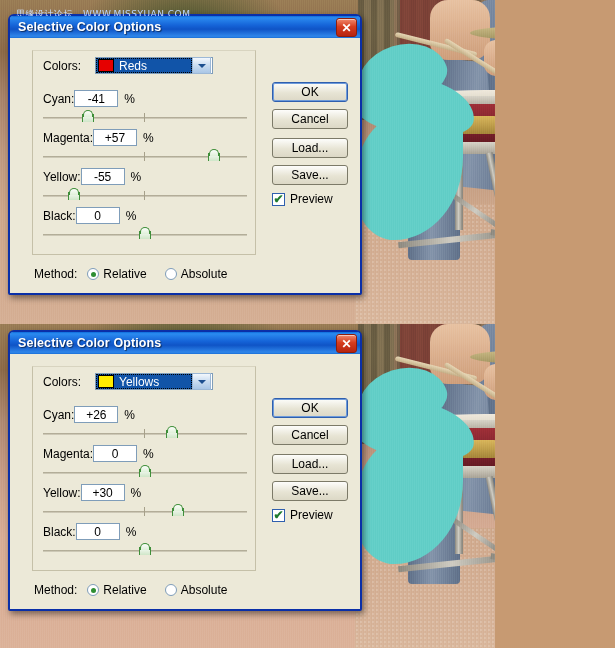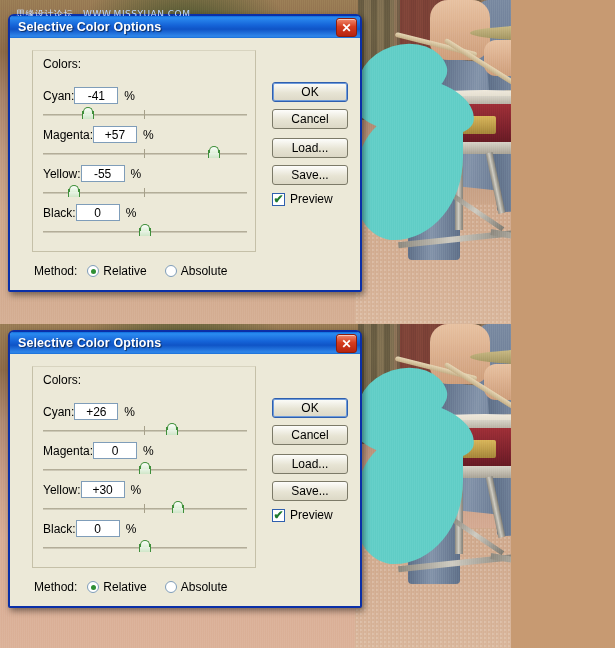--- a/index.html
+++ b/index.html
@@ -1,21 +1,21 @@
 <!DOCTYPE html>
 <html><head>
 <meta charset="utf-8">
 <style>
   html,body{margin:0;padding:0;}
   body{
     width:615px;height:648px;overflow:hidden;position:relative;
     font-family:"Liberation Sans", sans-serif;
     background:#c79a72;
   }
-  .stage{position:absolute;inset:0;width:495px;height:648px;overflow:hidden;padding-left:16px;}
+  .stage{position:absolute;inset:0;width:495px;height:648px;overflow:hidden;}
 
   
   .photo{position:absolute;left:0;width:615px;height:324px;overflow:hidden;}
   .photo.top{top:0;}
   .photo.bot{top:324px;}
   .ph-base{position:absolute;inset:0;}
   .photo.top .ph-base{
     background:
       radial-gradient(ellipse 150px 90px at 30% 10%, rgba(40,70,30,.75), rgba(40,70,30,0) 70%),
       linear-gradient(180deg,#9a7d55 0%,#8d6a48 16%,#a8836a 30%,#c09a80 48%,#cfa88c 66%,#d6b095 100%),
@@ -257,20 +257,29 @@
     </div>
     <div class="tbar">
       <div class="ttl">Selective Color Options</div>
       <div class="closebtn">✕</div>
     </div>
     <div class="body">
 
       <div class="grp">
         <div class="colors-row">
           <div class="lbl">Colors:</div>
+          <div class="combo">
+            <div class="sel">
+              <div class="swatch" style="background: rgb(230, 0, 0);"></div>
+              <span>Reds</span>
+            </div>
+            <div class="arrowbtn">
+                <i></i>
+              </div>
+          </div>
         </div>
 
         <div>
           <div class="fldrow">
             <div class="lbl">Cyan:</div>
             <div class="fldwrap">
               <div class="num">-41</div>
               <div class="pct">%</div>
             </div>
           </div>
@@ -369,20 +378,29 @@
   <div class="dlg two">
     <div class="tbar">
       <div class="ttl">Selective Color Options</div>
       <div class="closebtn">✕</div>
     </div>
     <div class="body">
 
       <div class="grp">
         <div class="colors-row">
           <div class="lbl">Colors:</div>
+          <div class="combo">
+            <div class="sel">
+              <div class="swatch" style="background: rgb(255, 236, 0);"></div>
+              <span>Yellows</span>
+            </div>
+            <div class="arrowbtn">
+                <i></i>
+              </div>
+          </div>
         </div>
 
         <div>
           <div class="fldrow">
             <div class="lbl">Cyan:</div>
             <div class="fldwrap">
               <div class="num">+26</div>
               <div class="pct">%</div>
             </div>
           </div>

